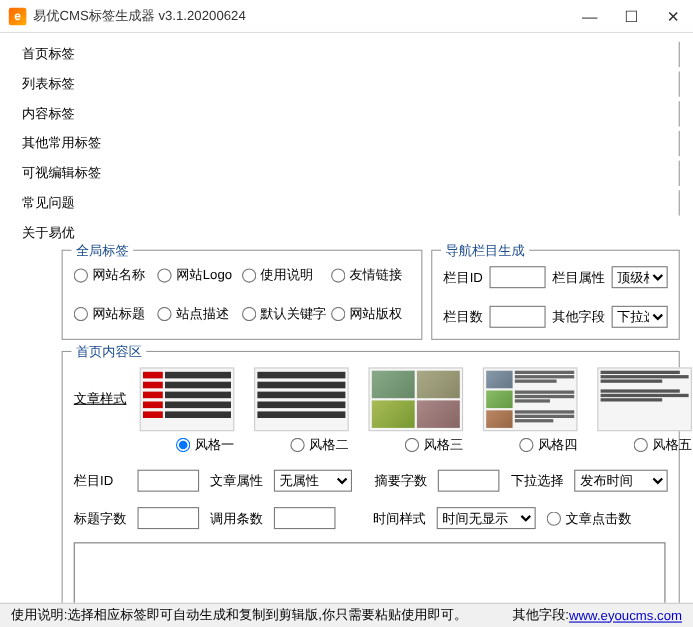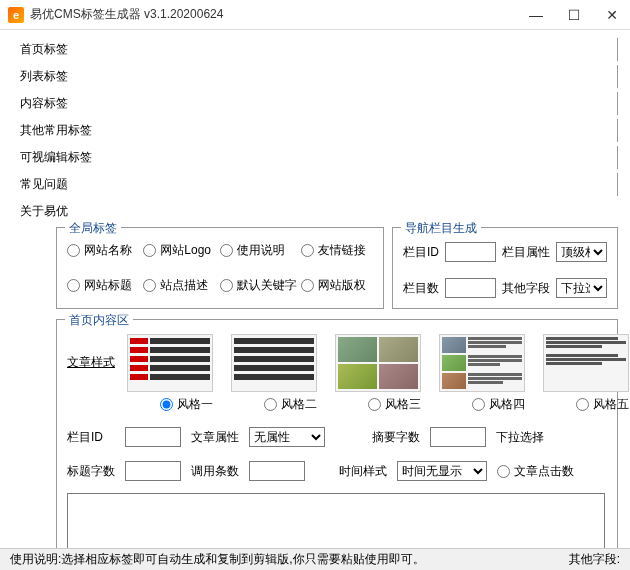--- a/index.html
+++ b/index.html
@@ -254,20 +254,21 @@
 
     <div class="form-row">
       <span class="lbl">栏目ID</span>
       <input class="inp" style="">
       <span class="lbl">文章属性</span>
       <select class="sel"><option>无属性</option></select>
       <span style="flex:0.3"></span>
       <span class="lbl">摘要字数</span>
       <input class="inp" style="">
       <span class="lbl">下拉选择</span>
+      <select class="sel sel-wide"><option>发布时间</option></select>
     </div>
 
     <div class="form-row">
       <span class="lbl">标题字数</span>
       <input class="inp" style="">
       <span class="lbl">调用条数</span>
       <input class="inp" style="">
       <span style="flex:0.3"></span>
       <span class="lbl">时间样式</span>
       <select class="sel sel-wide"><option>时间无显示</option></select>
@@ -277,13 +278,14 @@
       </label>
     </div>
 
     <textarea class="textarea" style=""></textarea>
   </div>
 </div>
 
 <div class="footer">
   <div class="footer-left">使用说明:选择相应标签即可自动生成和复制到剪辑版,你只需要粘贴使用即可。</div>
   <span>其他字段:</span>
+  <span class="link">www.eyoucms.com</span>
 </div>
 
 </body></html>

